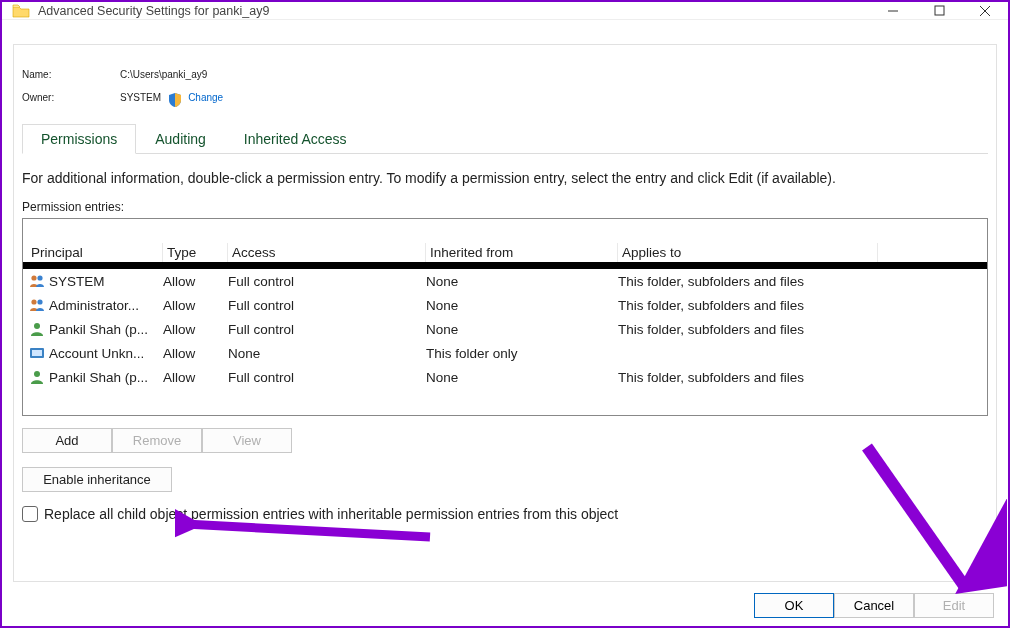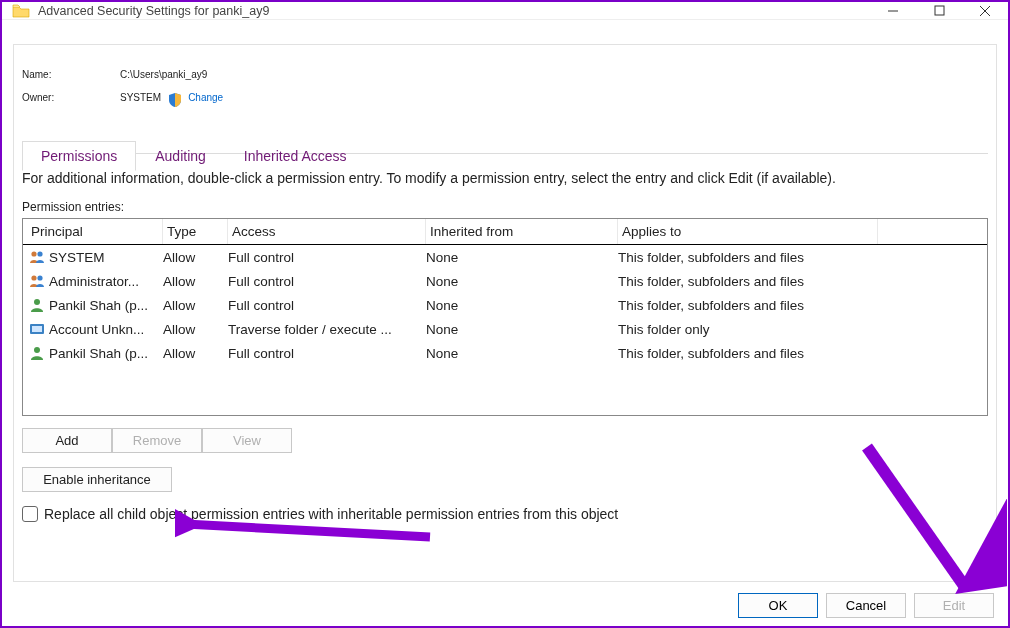--- a/index.html
+++ b/index.html
@@ -61,27 +61,27 @@
 
   
   .tabs {
     display:flex;
     border-bottom:1px solid #dcdcdc;
     margin-top:10px;
     height:30px;
   }
   .tab {
     font-size:14px;
-    color:#701a75;
+    color:#14532d;
     padding:12px 18px;
     display:flex;
     align-items:center;
     border:1px solid transparent;
     position:relative;
-    top:17px;
+    top:0;
     height:30px;
   }
   .tab.active {
     border:1px solid #dcdcdc;
     border-bottom:1px solid #fff;
     background:#fff;
   }
 
   .infotext {
     font-size:14px;
@@ -101,21 +101,21 @@
   }
   .thead, .trow {
     display:grid;
     grid-template-columns: 136px 65px 198px 192px 260px 1fr;
     font-size:13.5px;
     color:#222;
     align-items:center;
     height:24px;
     padding:0 4px;
   }
-  .thead { border-bottom:1px solid #000000; height:26px; }
+  .thead { border-bottom:7px solid #000000; height:26px;margin-top:24px; }
   .thead .th { border-right:1px solid #e9e9e9; padding-left:4px; height:100%; display:flex; align-items:center;}
   .thead .th:last-child { border-right:none; }
   .trow { height:24px; }
   .pcell { display:flex; align-items:center; gap:4px; white-space:nowrap; overflow:hidden; text-overflow:ellipsis; padding-left:2px;}
   .pcell span, .trow .cell { white-space:nowrap; overflow:hidden; text-overflow:ellipsis; }
   .picon { width:16px; height:16px; flex:0 0 16px; }
 
   
   .btn-row { display:flex; gap:0; margin-top:12px; }
   .btn {
@@ -144,21 +144,20 @@
   .chk {
     width:16px; height:16px; border:1px solid #666; border-radius:3px; background:#fff;
   }
 
   
   .footer {
     position:absolute;
     right:14px;
     bottom:8px;
     display:flex;
-    gap:8px;
     align-items:center;
   }
   .fbtn {
     height:25px;
     width:80px;
     border:1px solid #c8c8c8;
     background:#fcfcfc;
     font-size:13px;
     display:flex;
     align-items:center;
@@ -291,21 +290,20 @@
         </div>
         <div class="trow">
           <div class="pcell">
             <span class="picon"><svg viewBox="0 0 16 16">
                 <rect x="1" y="3" width="14" height="10" rx="1" fill="#3b82c4"></rect>
                 <rect x="3" y="5" width="10" height="6" fill="#cfe6ff"></rect>
               </svg></span>
             <span class="cell">Account Unkn...</span>
           </div>
           <div class="cell">Allow</div>
-          <div class="cell">Traverse folder / execute ...</div>
           <div class="cell">None</div>
           <div class="cell">This folder only</div>
           <div></div>
         </div>
         <div class="trow">
           <div class="pcell">
             <span class="picon"><svg viewBox="0 0 16 16">
                 <circle cx="8" cy="5" r="3" fill="#4a9c4a"></circle>
                 <path d="M2 15 C2 10 14 10 14 15 Z" fill="#4a9c4a"></path>
               </svg></span>

